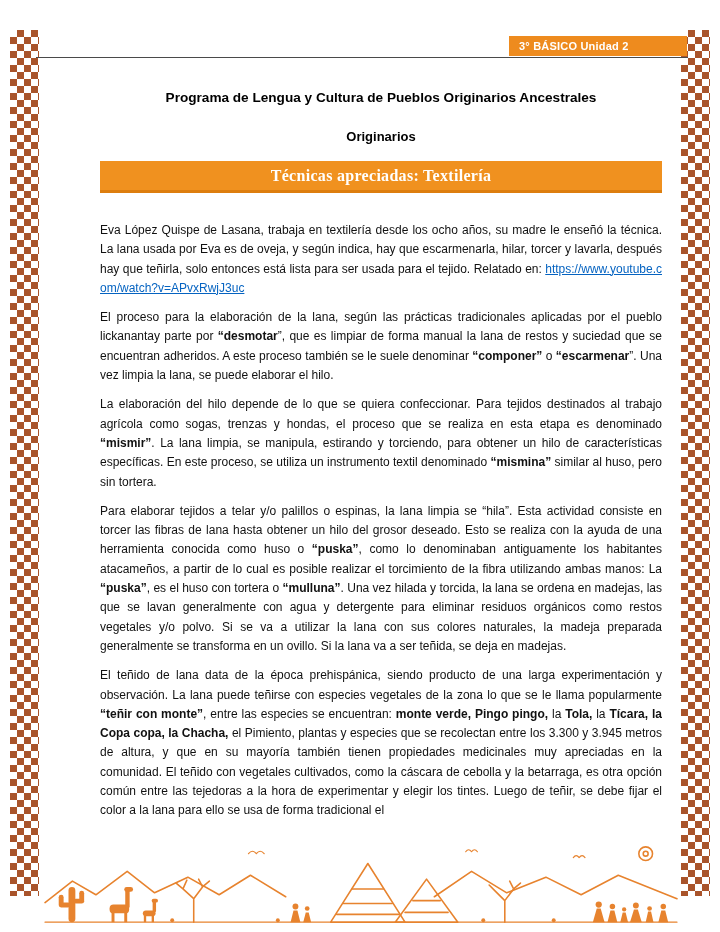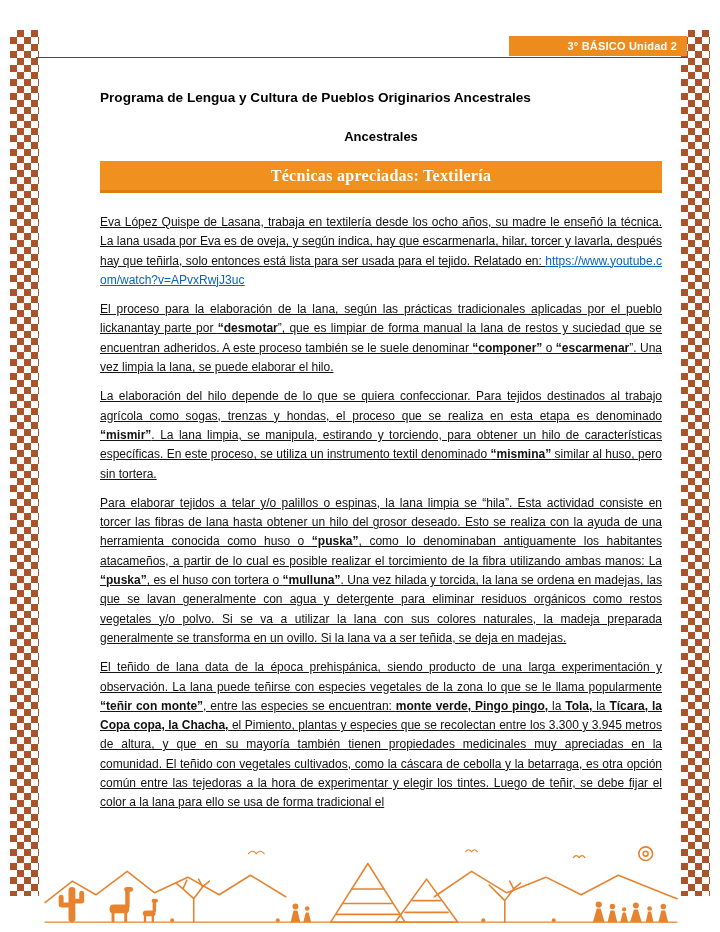--- a/index.html
+++ b/index.html
@@ -13,36 +13,36 @@
     background-image:
       linear-gradient(45deg, #A9542B 25%, transparent 25%, transparent 75%, #A9542B 75%),
       linear-gradient(45deg, #A9542B 25%, transparent 25%, transparent 75%, #A9542B 75%);
     background-size:14px 14px;background-position:0 0,7px 7px;
   }
   .border-strip.left{left:10px;}
   .border-strip.right{right:10px;}
   
   .header-rule{position:absolute;left:36px;right:32px;top:57px;border-top:1.5px solid #4a4a4a;}
   .badge{
-    position:absolute;right:33px;top:36px;min-width:158px;text-align:right;
+    position:absolute;right:33px;top:36px;min-width:158px;text-align:left;
     background:#EE8B1E;color:#ffffff;font-weight:bold;font-size:11px;
     padding:4px 10px;letter-spacing:.2px;
   }
   
   .content{position:absolute;left:100px;top:78px;width:562px;}
   .program-title{
-    margin:12px 0 0;font-size:13.6px;font-weight:bold;text-align:left;color:#000;
+    margin:12px 0 0;font-size:13.6px;font-weight:bold;text-align:center;color:#000;
   }
   .subtitle{margin:24px 0 0;font-size:13px;font-weight:bold;text-align:center;color:#000;}
   .banner{
     margin-top:17px;background:#F0911F;border-bottom:3px solid #DD7E0E;
     color:#ffffff;text-align:center;padding:6px 0 5px;
     font-family:"Liberation Serif", serif;font-weight:bold;font-size:16px;letter-spacing:.3px;
   }
-  .article{margin-top:20px;text-decoration:underline;}
+  .article{margin-top:28px;}
   .body-paragraph{
     margin:0 0 10px;font-size:12px;line-height:19.3px;text-align:justify;color:#111;
   }
   .body-paragraph .bold{font-weight:bold;}
   .link{color:#0563C1;text-decoration:underline;word-break:break-all;}
   
   .footer-art{position:absolute;left:38px;right:36px;bottom:2px;height:90px;}
   .footer-art svg{width:100%;height:100%;display:block;}
 </style>
 </head>
@@ -51,21 +51,21 @@
 <div class="page">
 
   <div class="border-strip left"></div>
   <div class="border-strip right"></div>
 
   <div class="header-rule"></div>
   <div class="badge">3° BÁSICO Unidad 2</div>
 
   <div class="content">
     <h1 class="program-title">Programa de Lengua y Cultura de Pueblos Originarios Ancestrales</h1>
-    <h2 class="subtitle">Ancestrales</h2>
+    <h2 class="subtitle">Originarios</h2>
     <div class="banner">
       <span>Técnicas apreciadas: Textilería</span>
     </div>
     <div class="article" id="paragraphs">
         <p class="body-paragraph"><span>Eva López Quispe de Lasana, trabaja en textilería desde los ocho años, su madre le enseñó la técnica. La lana usada por Eva es de oveja, y según indica, hay que escarmenarla, hilar, torcer y lavarla, después hay que teñirla, solo entonces está lista para ser usada para el tejido.  Relatado en: </span><a href="#" class="link">https://www.youtube.com/watch?v=APvxRwjJ3uc</a></p>
         <p class="body-paragraph"><span>El proceso para la elaboración de la lana, según las prácticas tradicionales aplicadas por el pueblo lickanantay parte por </span><span class="bold">“desmotar</span><span>”, que es limpiar de forma manual la lana de restos y suciedad que se encuentran adheridos. A este proceso también se le suele denominar </span><span class="bold">“componer”</span><span> o </span><span class="bold">“escarmenar</span><span>”. Una vez limpia la lana, se puede elaborar el hilo.</span></p>
         <p class="body-paragraph"><span>La elaboración del hilo depende de lo que se quiera confeccionar. Para tejidos destinados al trabajo agrícola como sogas, trenzas y hondas, el proceso que se realiza en esta etapa es denominado </span><span class="bold">“mismir”</span><span>. La lana limpia, se manipula, estirando y torciendo, para obtener un hilo de características específicas. En este proceso, se utiliza un instrumento textil denominado </span><span class="bold">“mismina”</span><span> similar al huso, pero sin tortera.</span></p>
         <p class="body-paragraph"><span>Para elaborar tejidos a telar y/o palillos o espinas, la lana limpia se “hila”. Esta actividad consiste en torcer las fibras de lana hasta obtener un hilo del grosor deseado. Esto se realiza con la ayuda de una herramienta conocida como huso o </span><span class="bold">“puska”</span><span>, como lo denominaban antiguamente los habitantes atacameños, a partir de lo cual es posible realizar el torcimiento de la fibra utilizando ambas manos: La </span><span class="bold">“puska”</span><span>, es el huso con tortera o </span><span class="bold">“mulluna”</span><span>. Una vez hilada y torcida, la lana se ordena en madejas, las que se lavan generalmente con agua y detergente para eliminar residuos orgánicos como restos vegetales y/o polvo. Si se va a utilizar la lana con sus colores naturales, la madeja preparada generalmente se transforma en un ovillo. Si la lana va a ser teñida, se deja en madejas.</span></p>
         <p class="body-paragraph"><span>El teñido de lana data de la época prehispánica, siendo producto de una larga experimentación y observación. La lana puede teñirse con especies vegetales de la zona lo que se le llama popularmente </span><span class="bold">“teñir con monte”</span><span>, entre las especies se encuentran: </span><span class="bold">monte verde, Pingo pingo,</span><span> la </span><span class="bold">Tola,</span><span> la </span><span class="bold">Tícara, la Copa copa, la Chacha,</span><span> el Pimiento, plantas y especies que se recolectan entre los 3.300 y 3.945 metros de altura, y que en su mayoría también tienen propiedades medicinales muy apreciadas en la comunidad. El teñido con vegetales cultivados, como la cáscara de cebolla y la betarraga, es otra opción común entre las tejedoras a la hora de experimentar y elegir los tintes.  Luego de teñir, se debe fijar el color a la lana para ello se usa de forma tradicional el</span></p>
       </div>

